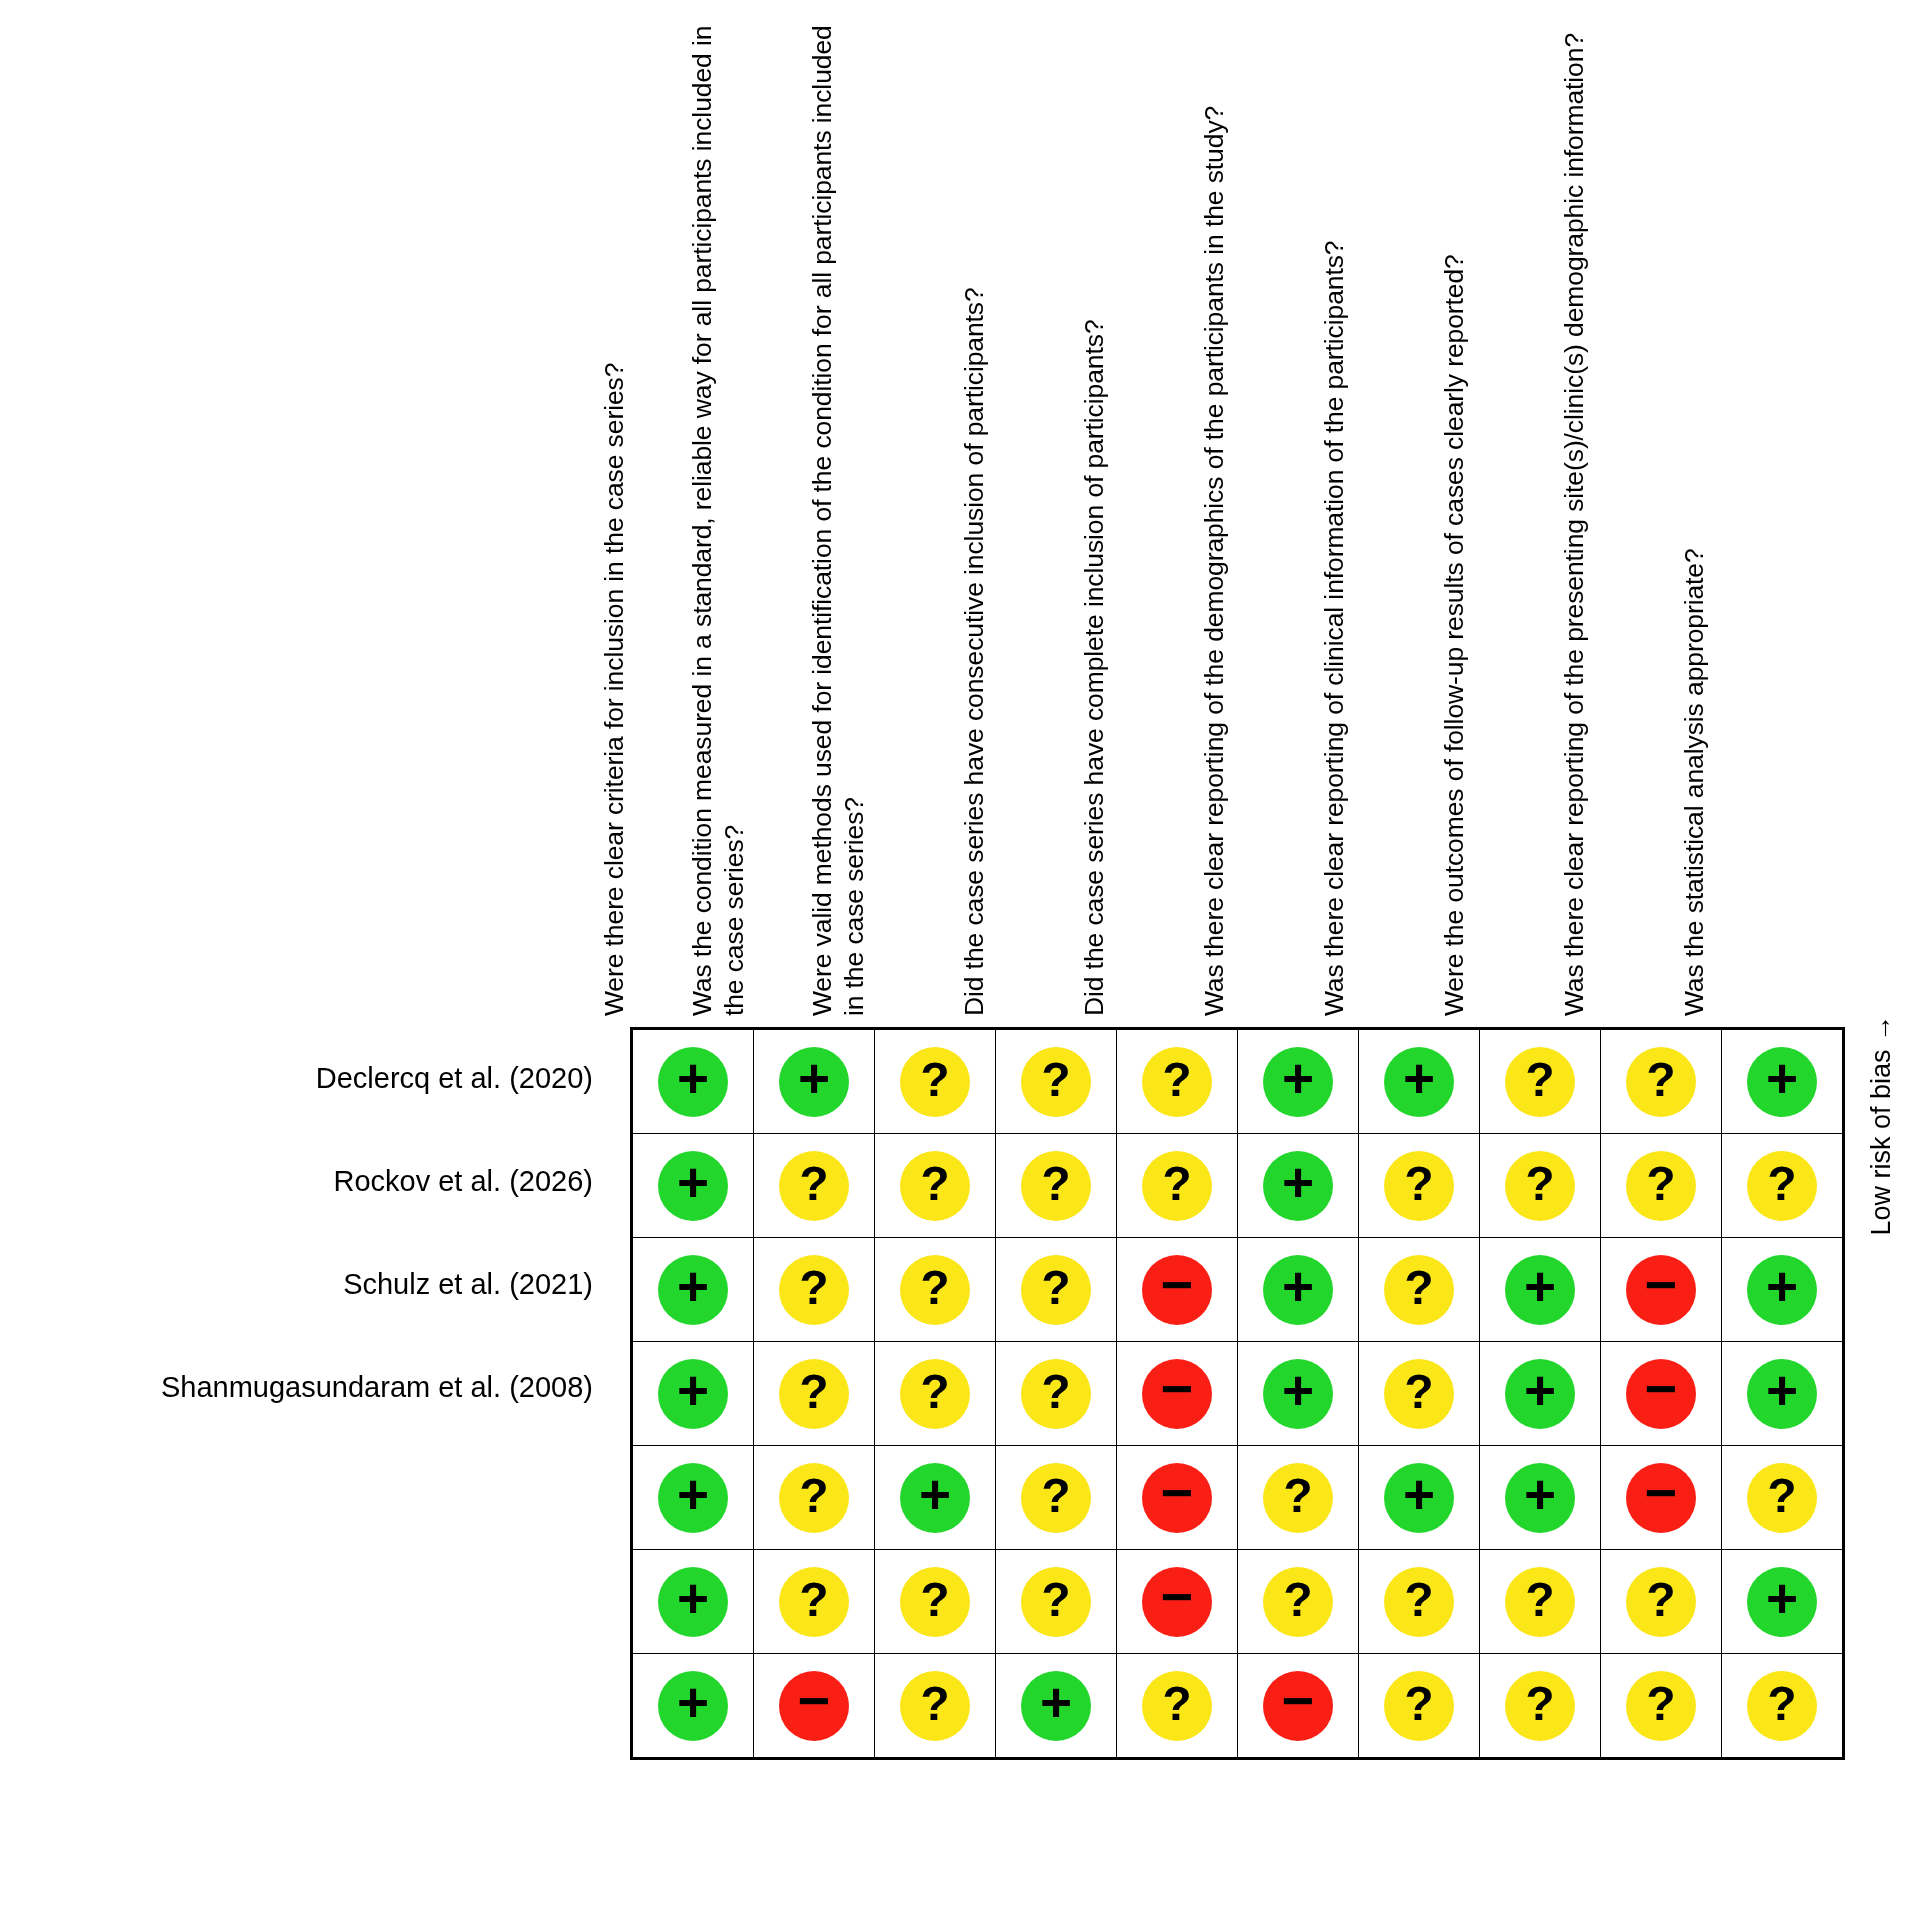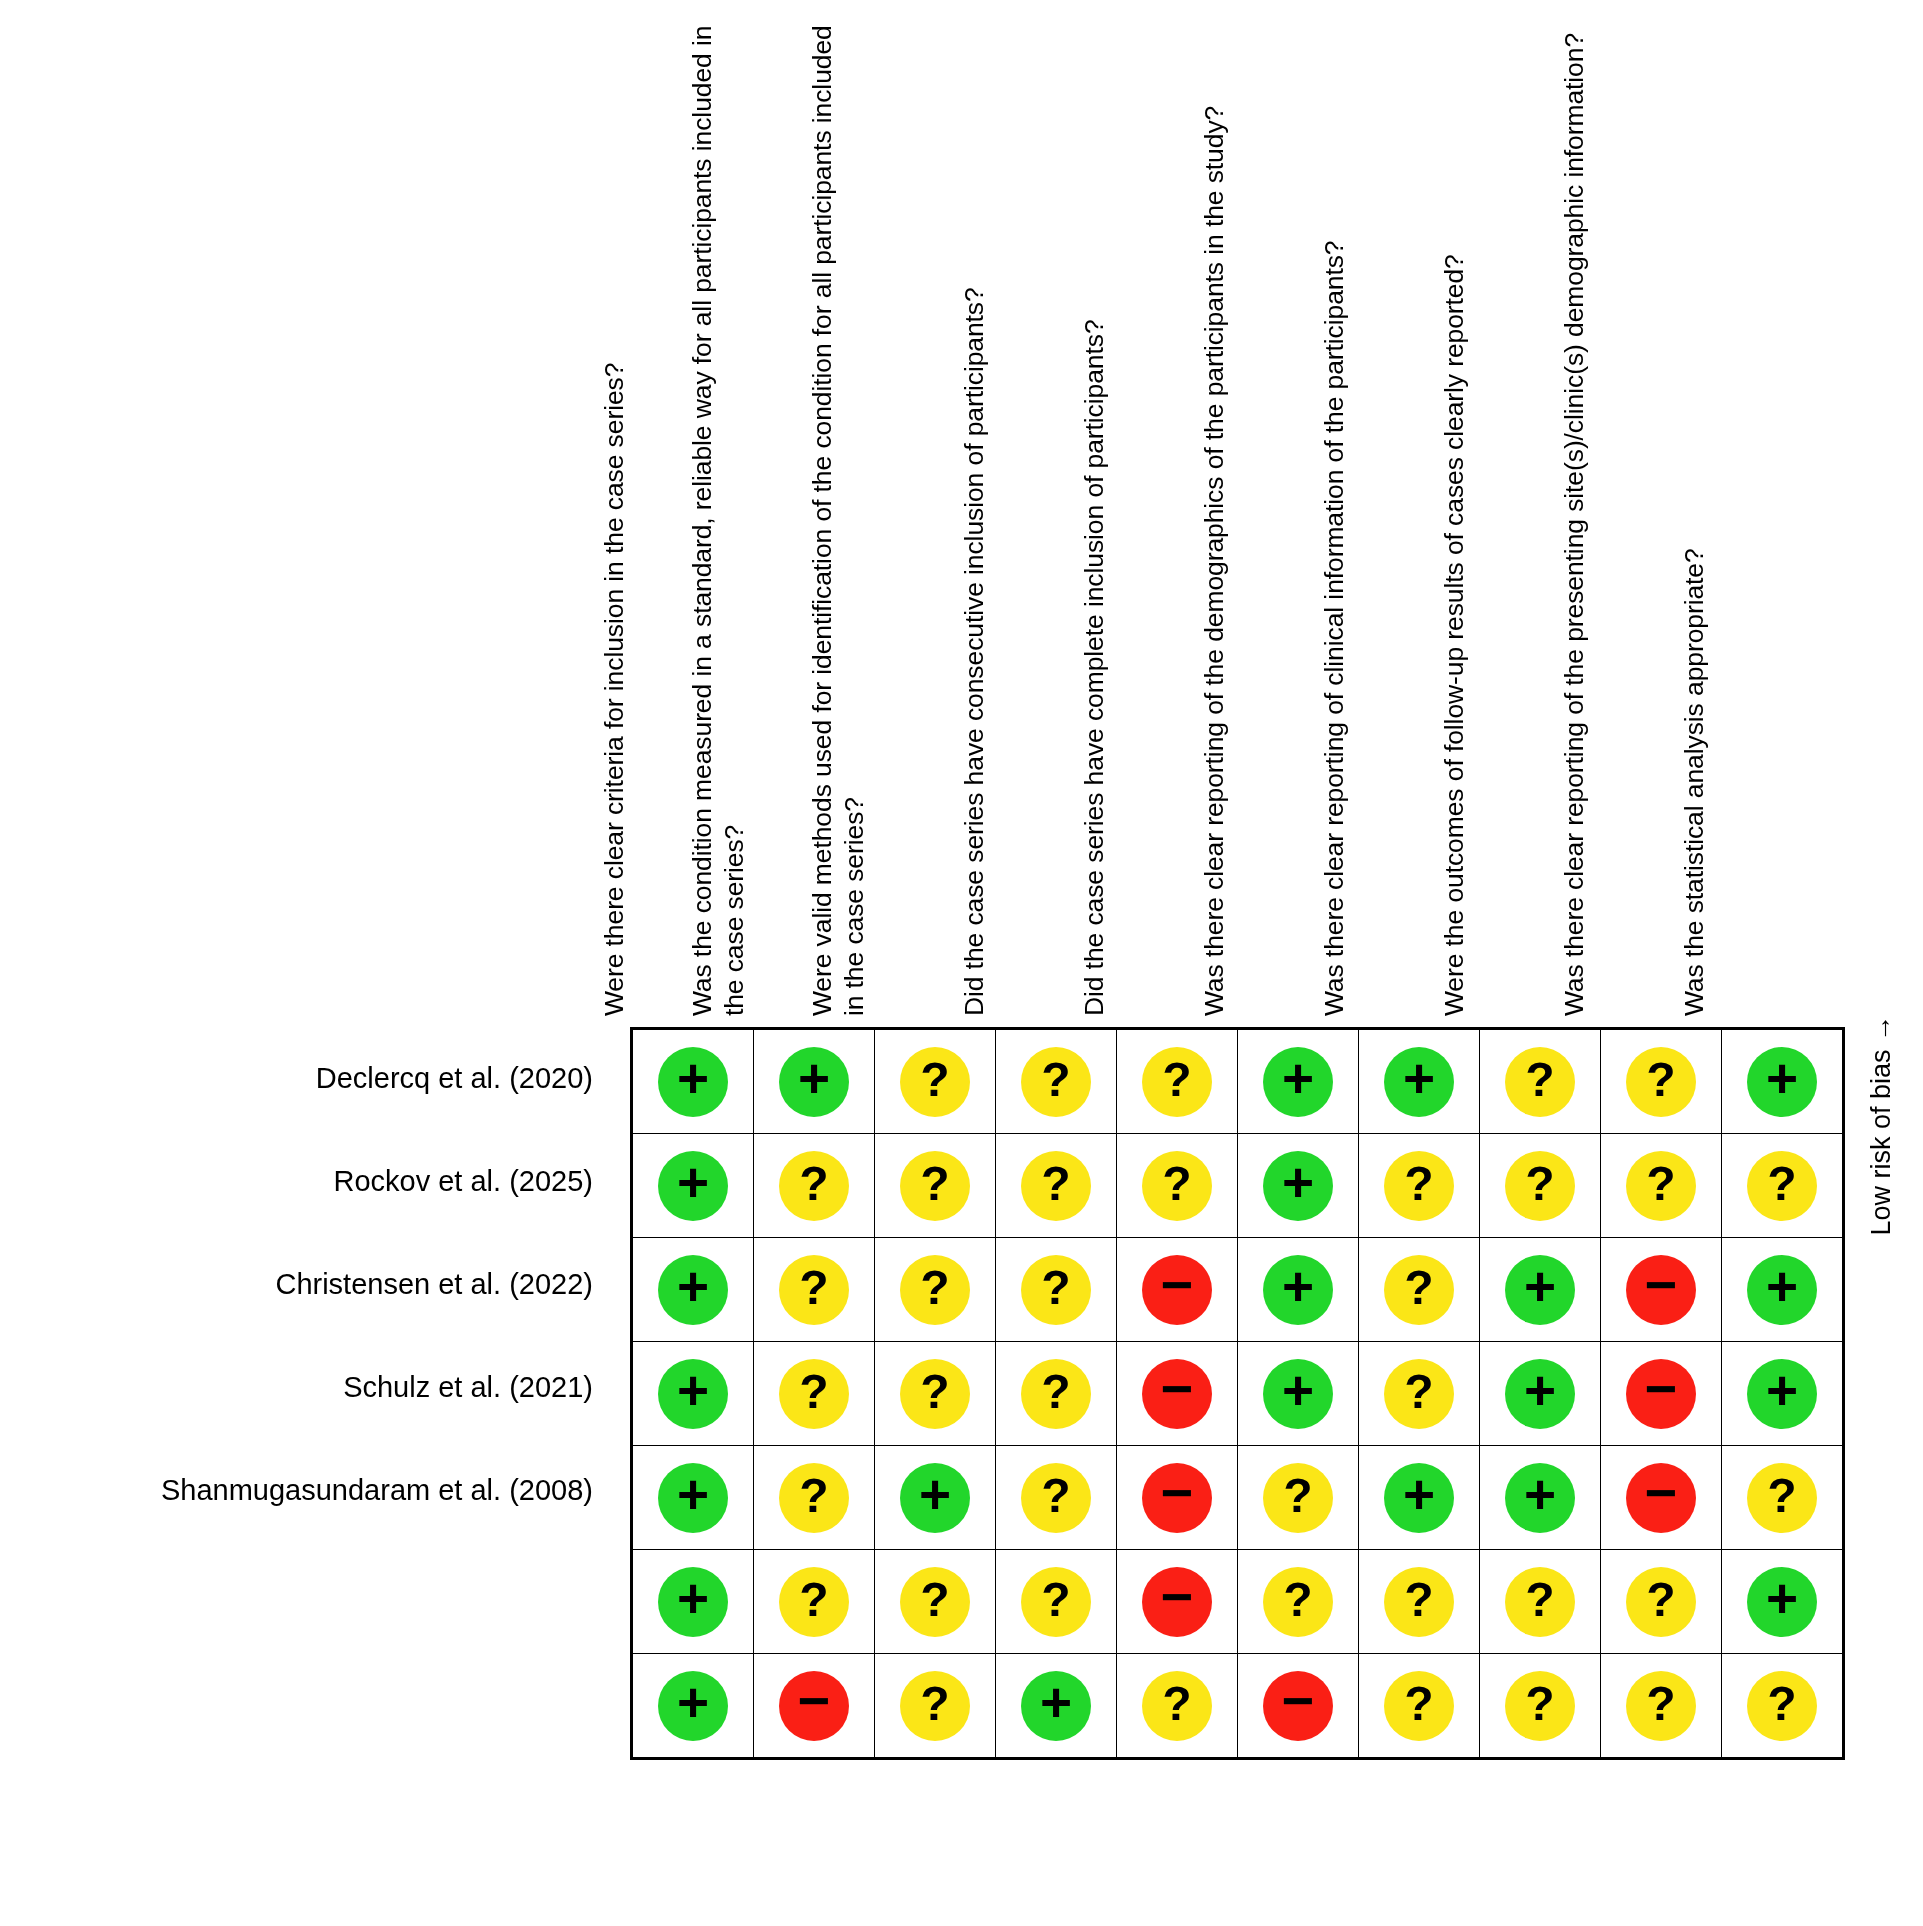--- a/index.html
+++ b/index.html
@@ -193,22 +193,21 @@
       </div>
       <div class="qcol" style="left: 1080px;">
         <div class="qrot">
           <div class="qtext">Was the statistical analysis appropriate?</div>
         </div>
       </div>
     </div>
 
   <div id="rowlabels">
       <div class="rowlabel">Declercq et al. (2020)</div>
-      <div class="rowlabel">Rockov et al. (2025)</div>
-      <div class="rowlabel">Christensen et al. (2022)</div>
+      <div class="rowlabel">Rockov et al. (2026)</div>
       <div class="rowlabel">Schulz  et al. (2021)</div>
       <div class="rowlabel">Shanmugasundaram et al. (2008)</div>
     </div>
 
   <table id="grid">
     <tbody id="grid-body">
         <tr>
           <td class="cell"><div class="judge plus" style="background: rgb(34, 214, 43);">
               <span class="gly">+</span>
             </div></td>

